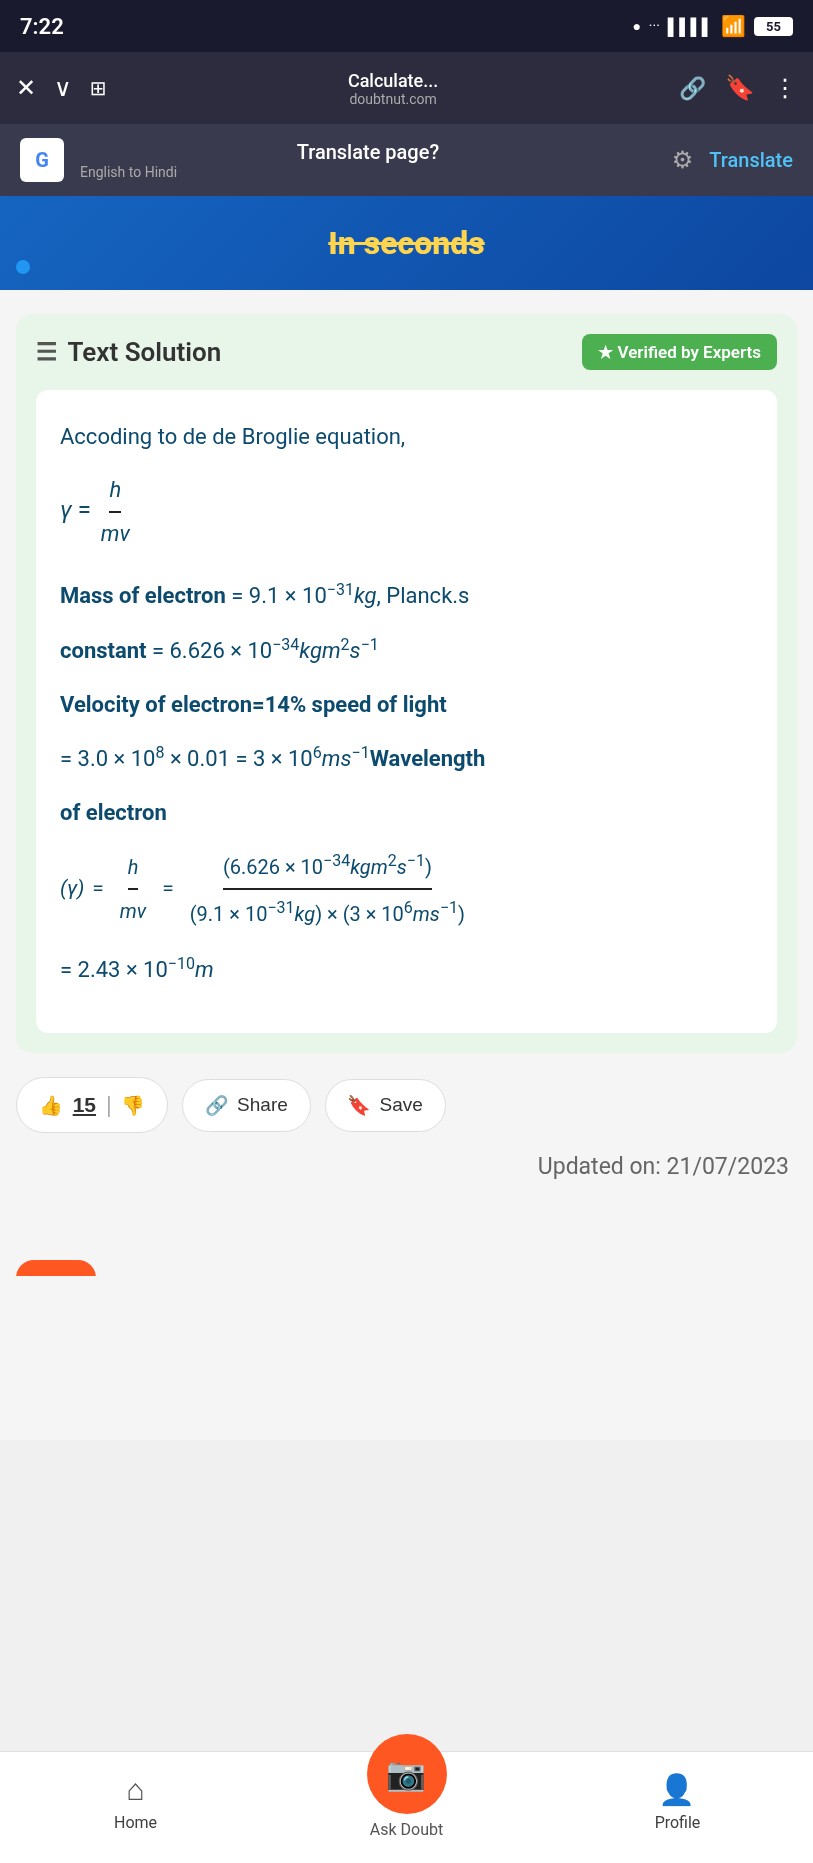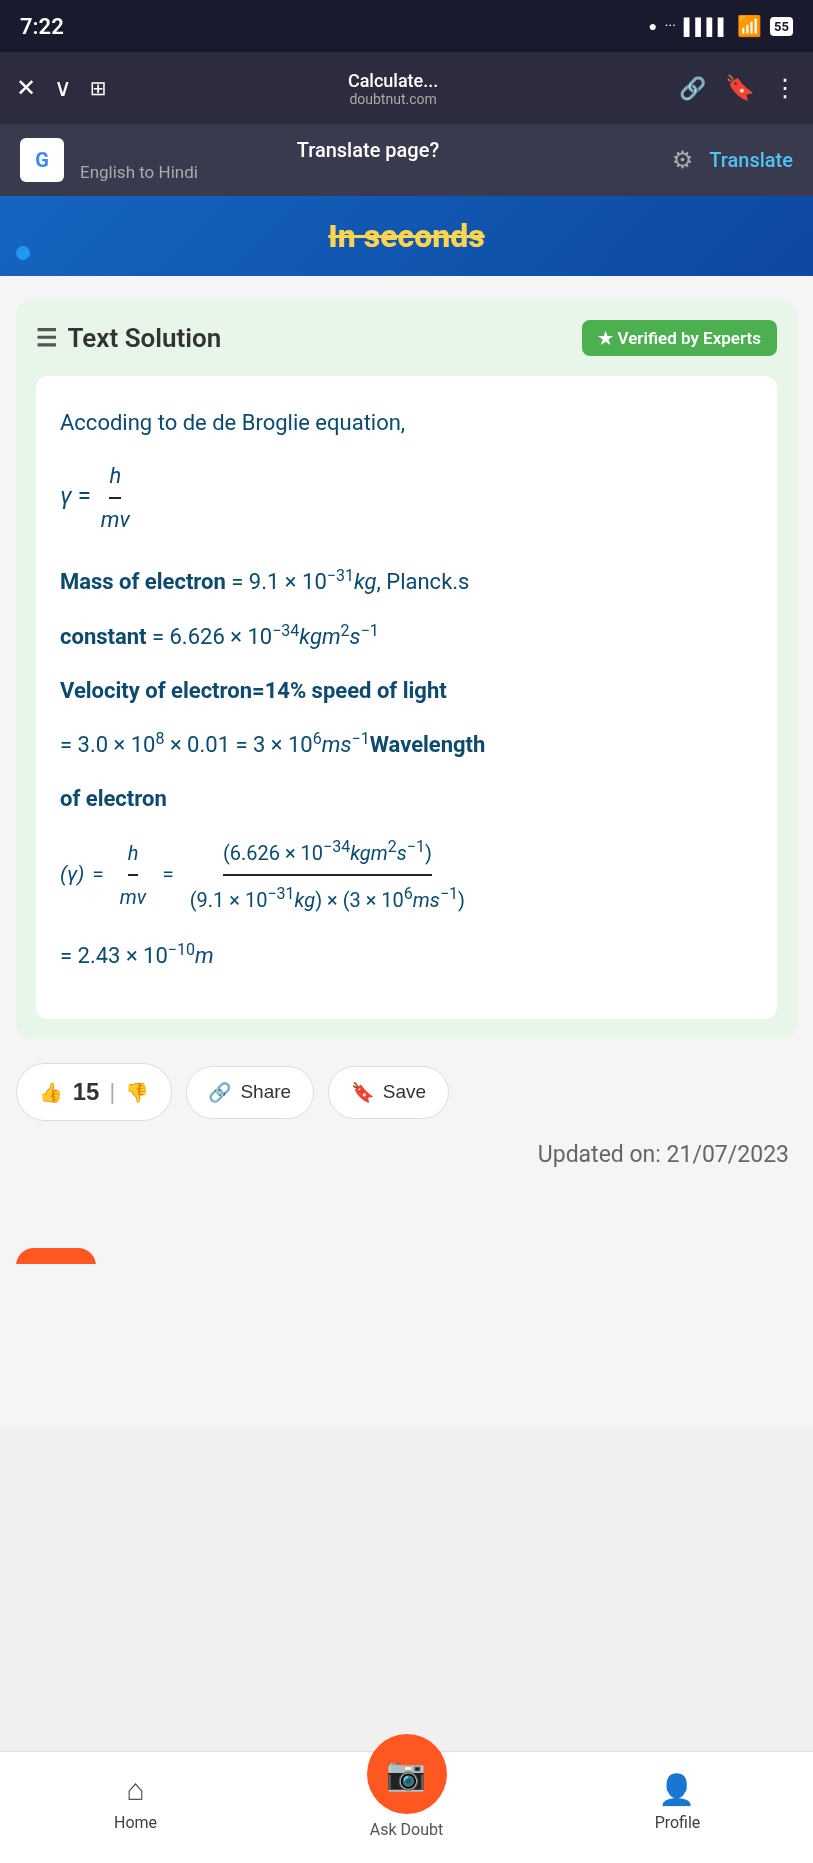--- a/index.html
+++ b/index.html
@@ -33,21 +33,21 @@
       gap: 8px;
     }
     .status-icon-text {
       color: white;
       font-size: 14px;
     }
     .battery-badge {
       background: white;
       color: #1a1a2e;
       border-radius: 4px;
-      padding: 2px 4px;
+      padding: 2px 12px;
       font-size: 13px;
       font-weight: bold;
     }
 
     
     .browser-toolbar {
       background: #2c2c3e;
       display: flex;
       align-items: center;
       padding: 10px 16px;
@@ -107,39 +107,39 @@
       flex: 1;
     }
     .translate-title {
       color: white;
       font-size: 20px;
       font-weight: 500;
       text-align: center;
     }
     .translate-subtitle {
       color: #aaa;
-      font-size: 17px;
+      font-size: 14px;
     }
     .translate-gear {
       color: #aaa;
       font-size: 24px;
       cursor: pointer;
     }
     .translate-button {
       color: #4fc3f7;
       font-size: 20px;
       font-weight: 500;
       cursor: pointer;
       white-space: nowrap;
     }
 
     
     .hero-banner {
       background: linear-gradient(135deg, #1565c0, #0d47a1);
-      height: 80px;
+      height: 94px;
       display: flex;
       align-items: center;
       justify-content: center;
       overflow: hidden;
       position: relative;
     }
     .hero-text {
       color: #ffd54f;
       font-size: 32px;
       font-weight: 800;
@@ -280,22 +280,23 @@
     .like-dislike-btn {
       display: flex;
       align-items: center;
       gap: 10px;
     }
     .divider {
       color: #aaa;
       font-size: 22px;
     }
     .like-count {
-      font-size: 24px;
+      font-size: 21px;
       font-weight: 600;
+      text-decoration: underline;
     }
 
     
     .updated-date {
       text-align: right;
       color: #666;
       font-size: 23px;
       margin-bottom: 16px;
       padding-right: 8px;
     }

